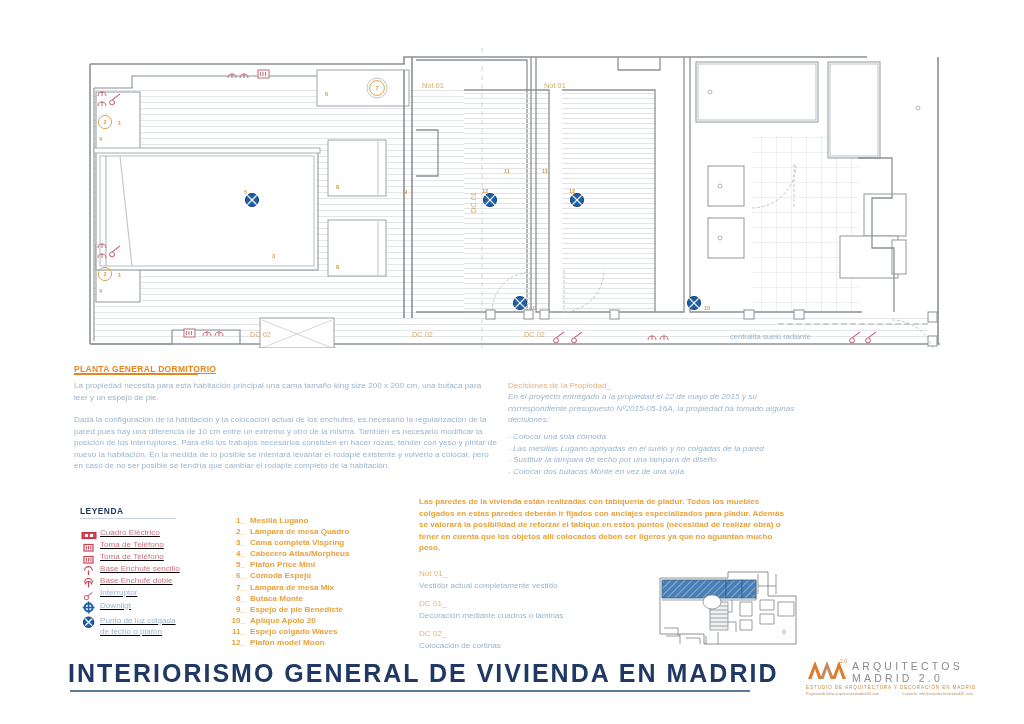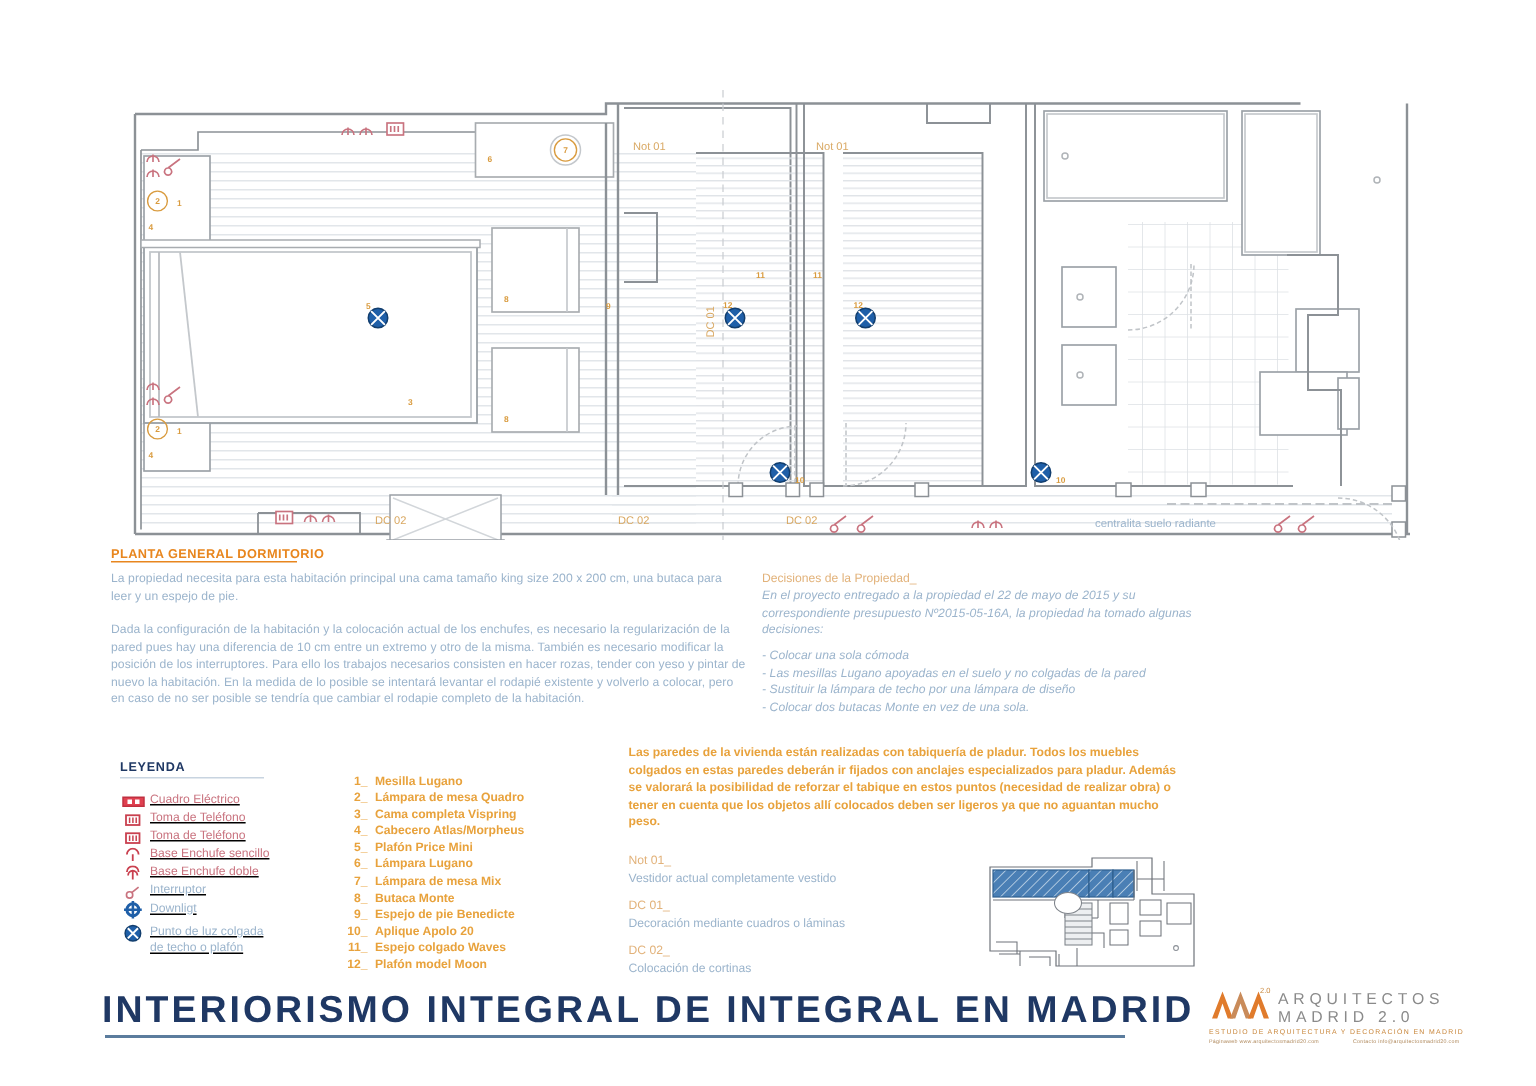--- a/index.html
+++ b/index.html
@@ -5,27 +5,28 @@
   html,body{margin:0;padding:0;}
   body{
     width:1024px;height:724px;background:#ffffff;overflow:hidden;
     font-family:"Liberation Sans", sans-serif;
     position:relative;
     -webkit-font-smoothing:antialiased;
   }
   .page{position:absolute;inset:0;}
 
   
-  #plan-area{position:absolute;left:72px;top:60px;width:880px;height:300px;}
+  #plan-area{position:absolute;left:72px;top:48px;width:880px;height:300px;}
   .plan-svg{position:absolute;left:0;top:0;}
 
   
   .sec-title{
     position:absolute;color:#E8861E;font-weight:bold;font-size:8.5px;
     letter-spacing:.3px;
+    text-decoration:underline;
   }
   #planta-title{left:74px;top:364px;}
   #planta-rule{position:absolute;left:74px;top:374px;width:124px;height:1px;background:#E8861E;}
 
   
   .body-txt{
     position:absolute;color:#9BB4CC;font-size:8.1px;line-height:11.6px;
     letter-spacing:.05px;
   }
   #txt-left-1{left:74px;top:380px;width:420px;}
@@ -438,21 +439,21 @@
     <div class="furn-row">
       <span class="furn-n">4_</span>
       <span class="furn-l">Cabecero Atlas/Morpheus</span>
     </div>
     <div class="furn-row">
       <span class="furn-n">5_</span>
       <span class="furn-l">Plafón Price Mini</span>
     </div>
     <div class="furn-row">
       <span class="furn-n">6_</span>
-      <span class="furn-l">Lámpara Lugano</span>
+      <span class="furn-l">Cómoda Espejo</span>
     </div>
     <div class="furn-row">
       <span class="furn-n">7_</span>
       <span class="furn-l">Lámpara de mesa Mix</span>
     </div>
     <div class="furn-row">
       <span class="furn-n">8_</span>
       <span class="furn-l">Butaca Monte</span>
     </div>
     <div class="furn-row">
@@ -521,21 +522,21 @@
 
       <g stroke="#7E838A" stroke-width="0.7" fill="#EDEFF1">
         <rect x="54" y="36" width="18" height="28"></rect>
         <path d="M54 40 L72 40 M54 44 L72 44 M54 48 L72 48 M54 52 L72 52 M54 56 L72 56 M54 60 L72 60"></path>
       </g>
       <ellipse cx="56" cy="36" rx="9" ry="7" fill="#ffffff" stroke="#7E838A" stroke-width="0.7"></ellipse>
       <circle cx="128" cy="66" r="1.6" fill="none" stroke="#8A8F96" stroke-width="0.7"></circle>
     </svg>
   </div>
 
-  <div id="footer-title">INTERIORISMO INTEGRAL DE INTEGRAL EN MADRID</div>
+  <div id="footer-title">INTERIORISMO GENERAL DE VIVIENDA EN MADRID</div>
   <div id="footer-rule"></div>
 
   <div id="logo">
     <svg width="44" height="22" viewBox="0 0 44 22" style="position:absolute;left:0;top:1px">
       <path d="M2 20 L9 2 L16 20 L12.5 20 L9 10 L5.5 20 Z" fill="#E07B2C"></path>
       <path d="M14 20 L21 2 L28 20 L24.5 20 L21 10 L17.5 20 Z" fill="#C98B5A"></path>
       <path d="M26 20 L33 2 L40 20 L36.5 20 L33 10 L29.5 20 Z" fill="#E07B2C"></path>
     </svg>
     <div class="logo-sup">2.0</div>
     <div class="logo-main">ARQUITECTOS</div>

